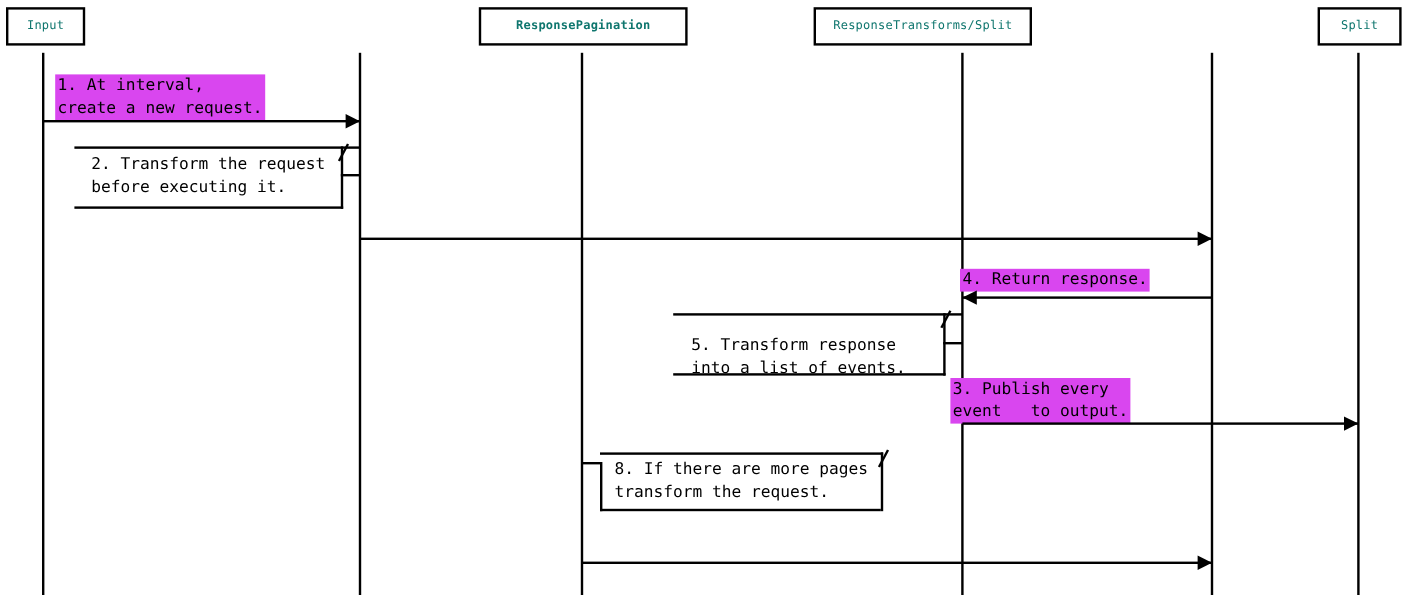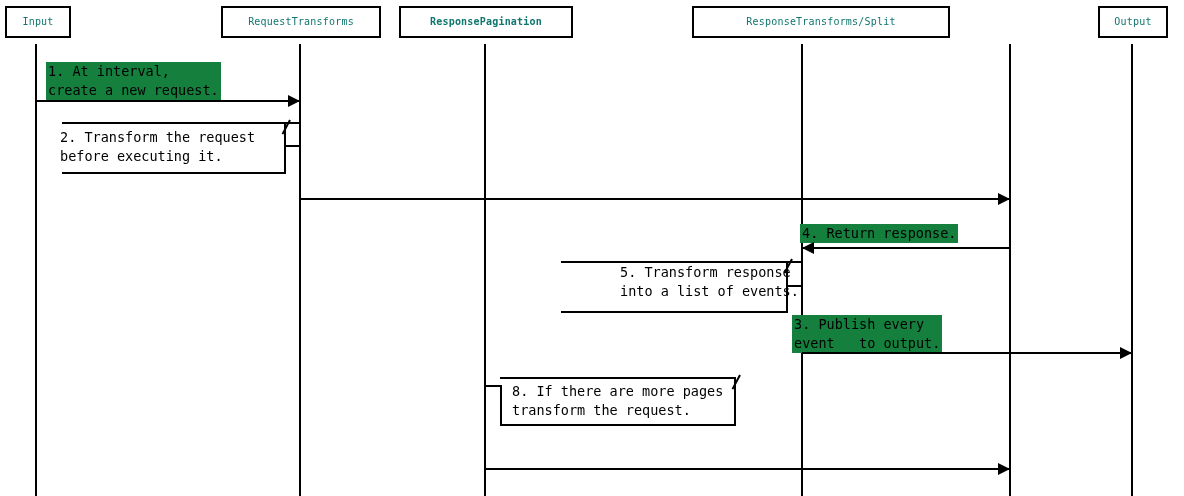--- a/index.html
+++ b/index.html
@@ -54,21 +54,21 @@
   .arrowhead.right { border-left: 12px solid #000000; }
   .arrowhead.left  { border-right: 12px solid #000000; }
 
   
   .msg-label {
     position: absolute;
     font-size: 13.5px;
     line-height: 19px;
     color: #000000;
     white-space: pre;
-    background: #15803d;
+    background: #d946ef;
     padding: 0 2px;
   }
 
   
   .self-top, .self-bottom {
     position: absolute;
     height: 2px;
     background: #000000;
   }
   .self-right {
@@ -97,66 +97,63 @@
   }
 </style>
 </head>
 <body>
 
 <div id="canvas">
 
   <div class="participant" style="left:5px; top:6px; width:66px;">
     <span>Input</span>
   </div>
-  <div class="participant" style="left:221px; top:6px; width:160px;">
-    <span>RequestTransforms</span>
-  </div>
   <div class="participant" style="left:399px; top:6px; width:174px;font-weight:bold;">
     <span>ResponsePagination</span>
   </div>
-  <div class="participant" style="left:692px; top:6px; width:258px;">
+  <div class="participant" style="left:678px; top:6px; width:182px;">
     <span>ResponseTransforms/Split</span>
   </div>
   <div class="participant" style="left:1098px; top:6px; width:70px;">
-    <span>Output</span>
+    <span>Split</span>
   </div>
 
   <div class="lifeline" style="left:35px;  top:44px; height:452px;"></div>
   <div class="lifeline" style="left:299px; top:44px; height:452px;"></div>
   <div class="lifeline" style="left:484px; top:44px; height:452px;"></div>
   <div class="lifeline" style="left:801px; top:44px; height:452px;"></div>
   <div class="lifeline" style="left:1009px;top:44px; height:452px;"></div>
   <div class="lifeline" style="left:1131px;top:44px; height:452px;"></div>
 
   <div class="msg-label" style="left:46px; top:62px;">1. At interval,
 create a new request.</div>
   <div class="msg-line" style="left:36px; top:100px; width:264px;"></div>
   <div class="arrowhead right" style="left:288px; top:95px;"></div>
 
   <div class="self-top" style="left:62px; top:122px; width:238px;"></div>
   <div class="self-right" style="left:284px; top:122px; height:52px;"></div>
   <div class="self-bottom" style="left:62px; top:172px; width:224px;"></div>
   <div class="self-stub" style="left:284px; top:145px; width:16px;"></div>
   <div class="self-nib" style="left:289px; top:120px; transform: rotate(28deg);"></div>
-  <div class="self-text" style="left:60px; top:128px;">2. Transform the request
+  <div class="self-text" style="left:76px; top:128px;">2. Transform the request
 before executing it.</div>
 
   <div class="msg-line" style="left:300px; top:198px; width:710px;"></div>
   <div class="arrowhead right" style="left:998px; top:193px;"></div>
 
   <div class="msg-label" style="left:800px; top:224px;">4. Return response.</div>
   <div class="msg-line" style="left:802px; top:247px; width:208px;"></div>
   <div class="arrowhead left" style="left:802px; top:242px;"></div>
 
   <div class="self-top" style="left:561px; top:261px; width:241px;"></div>
   <div class="self-right" style="left:786px; top:261px; height:52px;"></div>
   <div class="self-bottom" style="left:561px; top:311px; width:227px;"></div>
   <div class="self-stub" style="left:786px; top:285px; width:16px;"></div>
   <div class="self-nib" style="left:791px; top:259px; transform: rotate(28deg);"></div>
-  <div class="self-text" style="left:576px; top:263px;margin-left:44px;">5. Transform response
+  <div class="self-text" style="left:576px; top:279px;">5. Transform response
 into a list of events.</div>
 
   <div class="msg-label" style="left:792px; top:315px;">3. Publish every
 event   to output.</div>
   <div class="msg-line" style="left:802px; top:352px; width:330px;"></div>
   <div class="arrowhead right" style="left:1120px; top:347px;"></div>
 
   <div class="self-top" style="left:500px; top:377px; width:236px;"></div>
   <div class="self-right" style="left:734px; top:377px; height:49px;"></div>
   <div class="self-bottom" style="left:500px; top:424px; width:234px;"></div>

